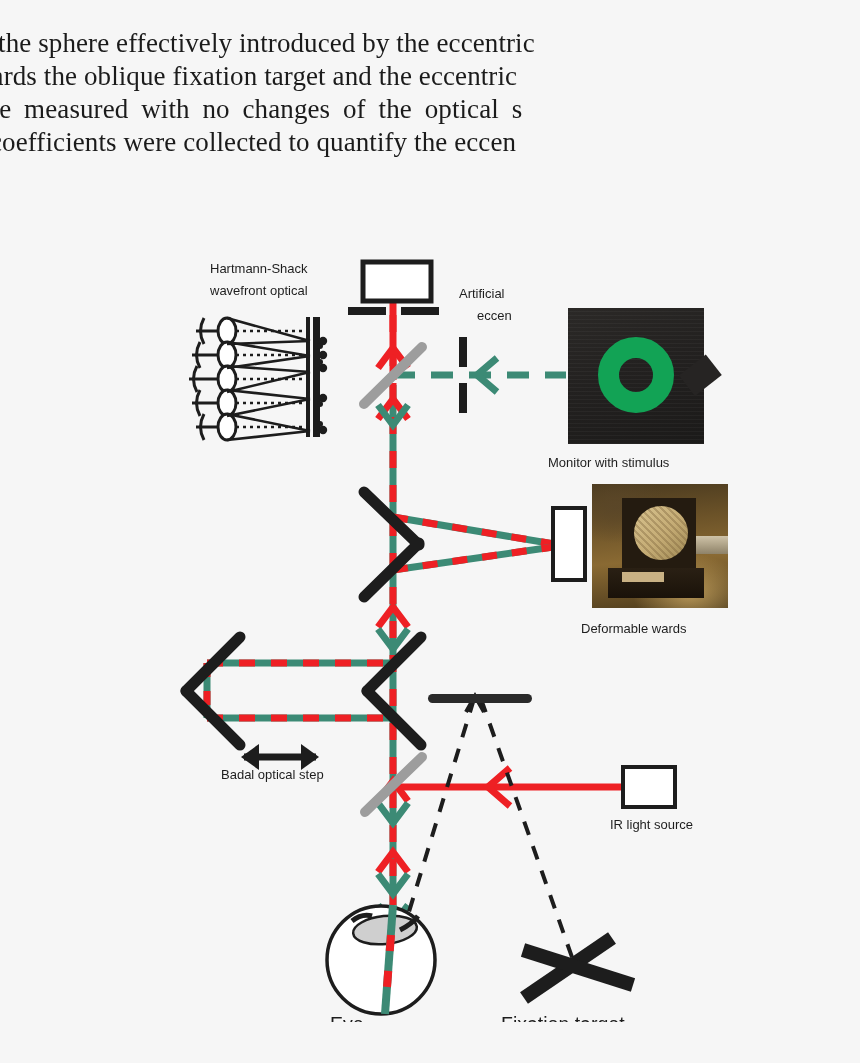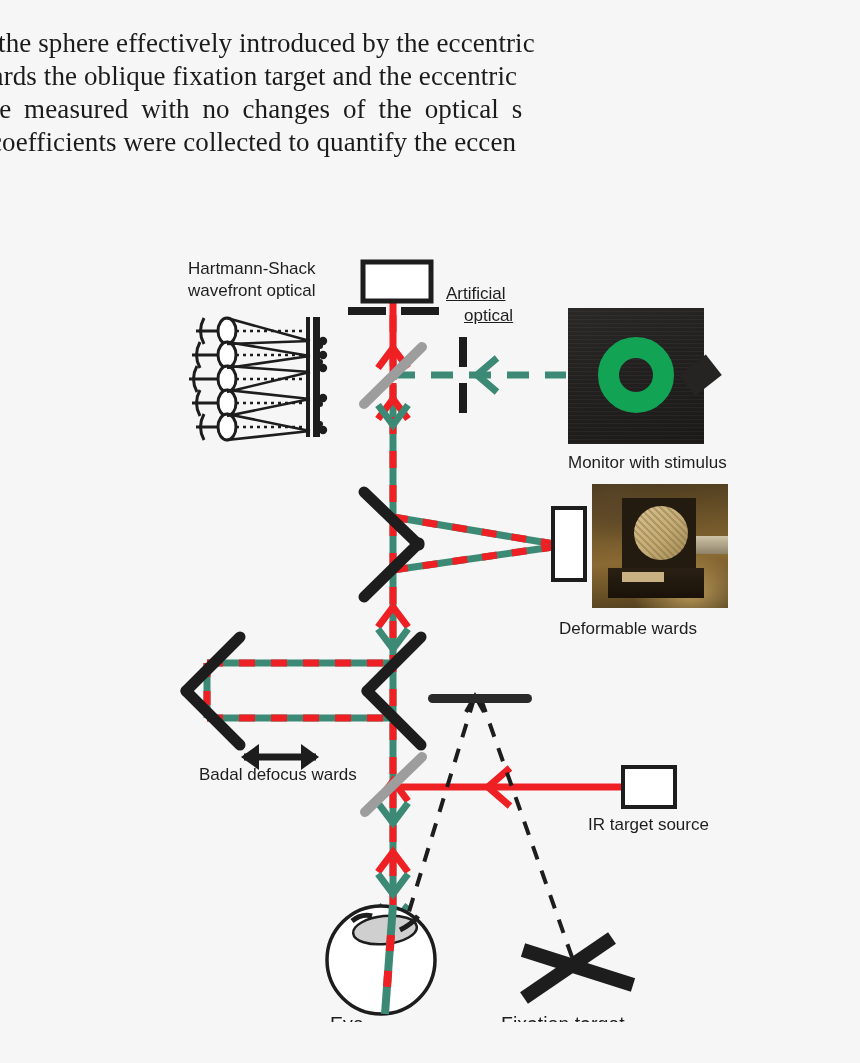--- a/index.html
+++ b/index.html
@@ -107,28 +107,29 @@
   #dm-rail {
     position: absolute;
     left: 104px; top: 52px; width: 34px; height: 18px;
     background: linear-gradient(180deg,#cfc3a8,#8e8268);
   }
 
   
   .caption {
     position: absolute;
     font-family: "Liberation Sans", sans-serif;
-    font-size: 17px;
+    font-size: 13px;
     color: #1e1e1e;
     white-space: nowrap;
     line-height: 22px;
+    margin-left: 22px;
   }
   #cap-hs        { left: 188px; top: 258px; }
-  #cap-pupils    { left: 446px; top: 283px; text-decoration: underline; }
-  #cap-monitor   { left: 568px; top: 452px; }
+  #cap-pupils    { left: 437px; top: 283px; }
+  #cap-monitor   { left: 526px; top: 452px; }
   #cap-dm        { left: 559px; top: 618px; }
   #cap-badal     { left: 199px; top: 764px; }
   #cap-ir        { left: 588px; top: 814px; }
   #cap-eye       { left: 330px; top: 1013px; }
   #cap-fixation  { left: 501px; top: 1013px; }
 
   
   .caption-clipped {
     position: absolute;
     font-family: "Liberation Sans", sans-serif;
@@ -363,22 +364,22 @@
   </g>
 </svg>
 
 <div class="caption" id="cap-hs">
   <div>Hartmann-Shack</div>
   <div>wavefront optical</div>
 </div>
 
 <div class="caption" id="cap-pupils">
   <div>Artificial</div>
-  <div style="padding-left:18px">optical</div>
+  <div style="padding-left:18px">eccen</div>
 </div>
 
 <div class="caption" id="cap-monitor">Monitor with stimulus</div>
 <div class="caption" id="cap-dm">Deformable wards</div>
-<div class="caption" id="cap-badal">Badal defocus wards</div>
-<div class="caption" id="cap-ir">IR target source</div>
+<div class="caption" id="cap-badal">Badal optical step</div>
+<div class="caption" id="cap-ir">IR light source</div>
 
 <div class="caption-clipped" id="cap-eye">Eye</div>
 <div class="caption-clipped" id="cap-fixation">Fixation target</div>
 
 </body></html>

